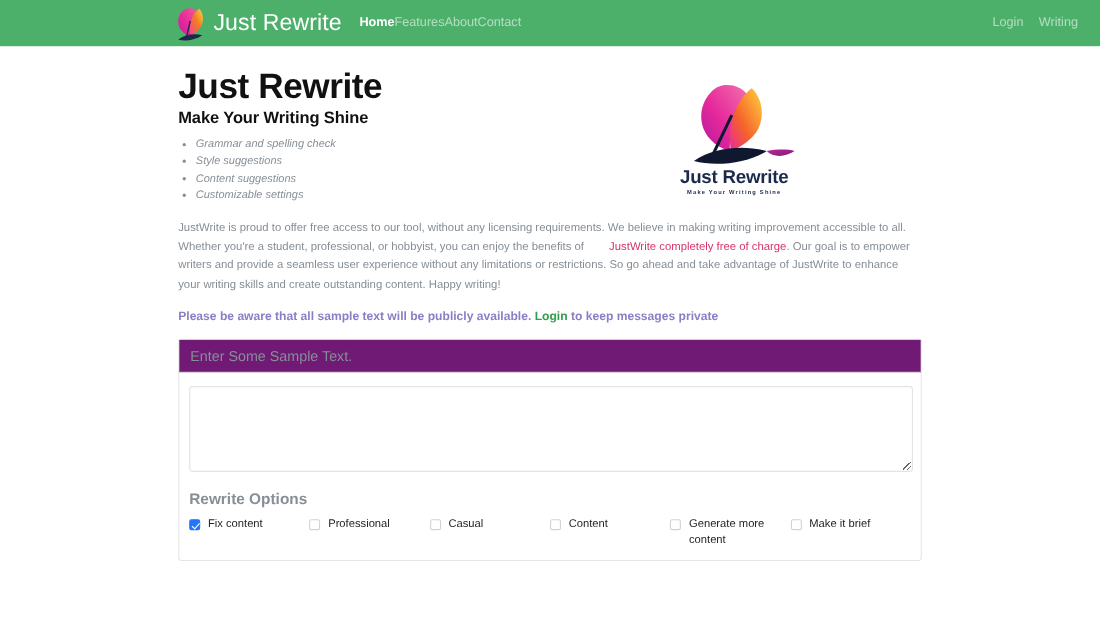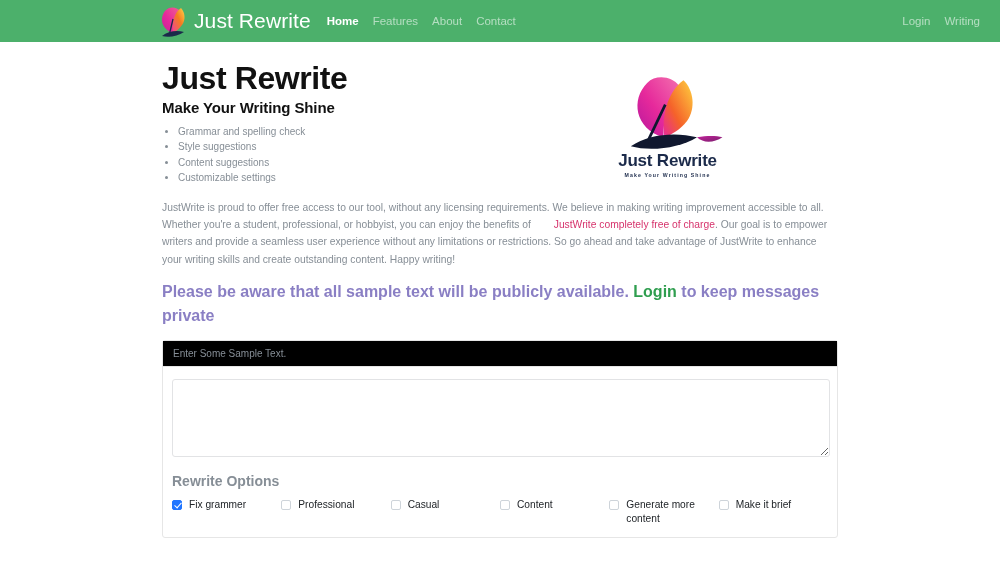--- a/index.html
+++ b/index.html
@@ -29,21 +29,20 @@
   .nav-logo { width: 30px; height: 34px; display: block; flex: 0 0 auto; }
   .nav-brand-text {
     color: #ffffff;
     font-size: 21px;
     letter-spacing: .1px;
     white-space: nowrap;
   }
   .nav-links {
     display: flex;
     align-items: center;
-    gap: 14px;
     margin-left: 16px;
   }
   .nav-link {
     font-size: 11.5px;
     color: rgba(255,255,255,.58);
     text-decoration: none;
     white-space: nowrap;
   }
   .nav-link.active { color: #ffffff; font-weight: bold; }
   .nav-right {
@@ -97,20 +96,21 @@
   ul.features {
     margin: 0;
     padding-left: 16px;
     list-style: disc;
   }
   ul.features li {
     font-size: 10px;
     line-height: 1.35;
     color: #868e96;
     margin-bottom: 2px;
+    font-style: italic;
   }
 
   .logo-block { text-align: center; }
   .logo-img { width: 118px; height: 78px; display: block; margin: 0 auto; }
   .logo-word {
     font-size: 17px;
     font-weight: bold;
     color: #1b2a4a;
     letter-spacing: -.2px;
     margin-top: 1px;
@@ -128,44 +128,44 @@
     line-height: 1.68;
     color: #868e96;
     margin: 12px 0 0 0;
   }
   a.free-link {
     color: #d6336c;
     text-decoration: none;
     margin-left: 20px;
   }
   p.notice {
-    font-size: 16px;
+    font-size: 11px;
     font-weight: bold;
     color: #8a7fc4;
     margin: 12px 0 0 0;
     line-height: 1.5;
   }
   a.login-link {
     color: #2f9e4f;
     text-decoration: none;
     font-weight: bold;
   }
 
   
   .card {
     margin-top: 12px;
     border: 1px solid #e6e6e6;
     border-radius: 3px;
     background: #ffffff;
   }
   .card-header {
-    background: #000000;
+    background: #701a75;
     border-bottom: 1px solid #e6e6e6;
     padding: 7px 10px;
-    font-size: 10px;
+    font-size: 13px;
     color: #868e96;
   }
   .card-body { padding: 12px 9px 10px 9px; }
 
   .sample-textarea {
     width: 658px;
     height: 78px;
     border: 1px solid #e2e3e5;
     border-radius: 3px;
     background: #ffffff;
@@ -326,21 +326,21 @@
     <div class="card-header">Enter Some Sample Text.</div>
     <div class="card-body">
 
       <textarea class="sample-textarea" placeholder="" style=""></textarea>
 
       <div class="options-title">Rewrite Options</div>
 
       <div class="opt-grid">
         <div class="opt">
           <span class="cbx checked"></span>
-          <label>Fix grammer</label>
+          <label>Fix content</label>
         </div>
         <div class="opt">
           <span class="cbx"></span>
           <label>Professional</label>
         </div>
         <div class="opt">
           <span class="cbx"></span>
           <label>Casual</label>
         </div>
         <div class="opt">

